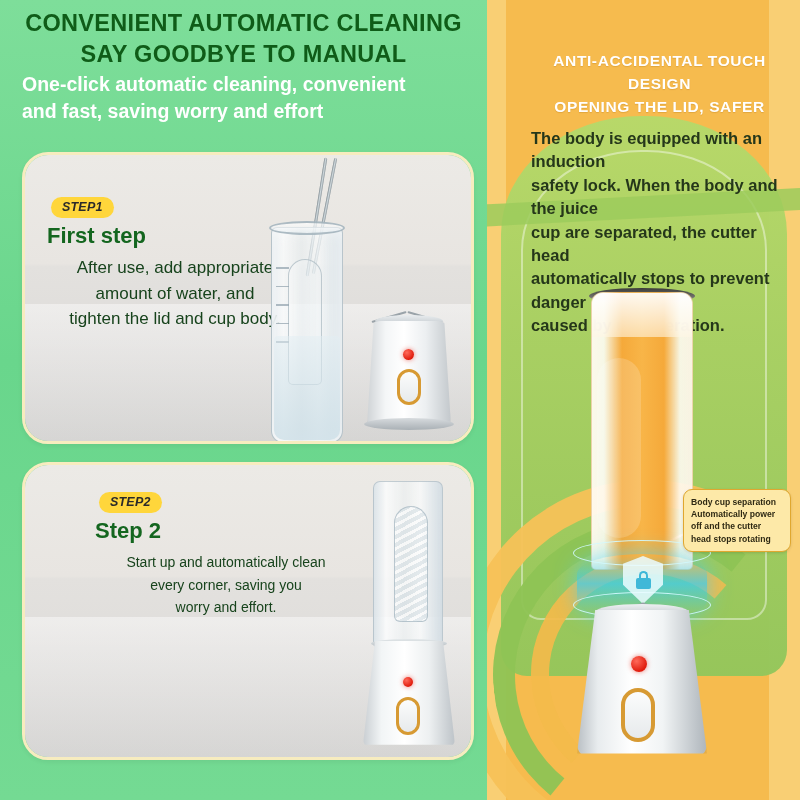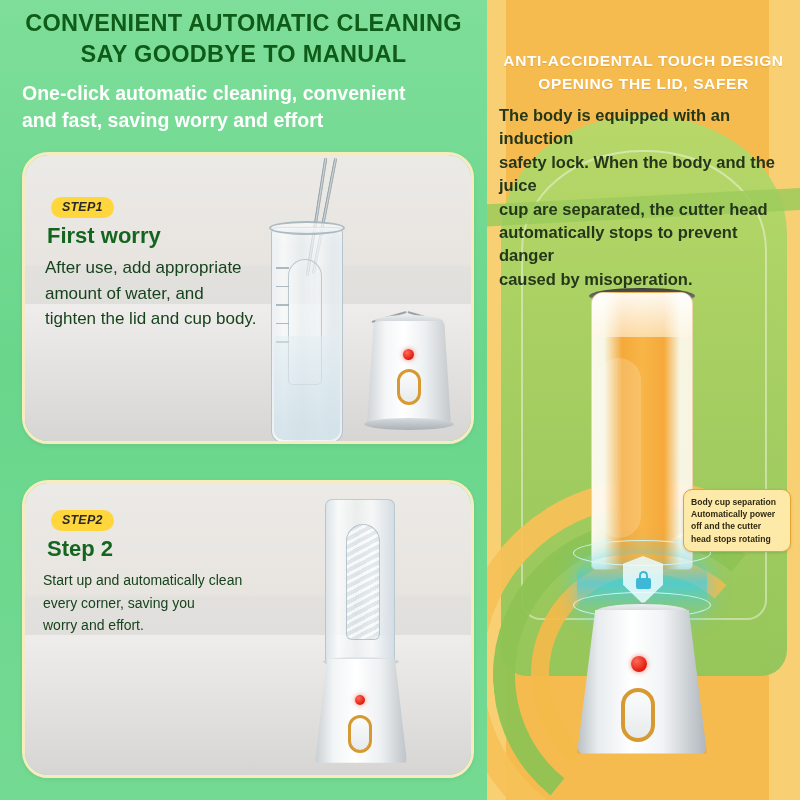--- a/index.html
+++ b/index.html
@@ -28,40 +28,41 @@
     font-weight: bold;
     font-size: 23.5px;
     letter-spacing: 0.3px;
     line-height: 1.33;
     text-align: center;
     white-space: nowrap;
   }
   .headline.l2 { font-size: 23.5px; }
 
   .subhead {
-    margin-top: 9px;
+    margin-top: 0;
     color: #ffffff;
     font-weight: bold;
     font-size: 19.5px;
     line-height: 1.42;
     text-align: left;
     padding-left: 12px;
   }
 
   
   .card {
     position: absolute;
     left: 22px; width: 452px;
     border-radius: 26px;
     border: 3px solid #f7ecbf;
     overflow: hidden;
     box-shadow: 0 2px 5px rgba(0,0,0,0.06);
+    text-align: center;
   }
   #card1 { top: 152px; height: 292px; }
-  #card2 { top: 480px; height: 298px; }
+  #card2 { top: 462px; height: 298px; padding-left: 48px; }
 
   .card-photo-bg {
     position: absolute; inset: 0;
     background:
       linear-gradient(180deg,#eceae6 0%, #e8e5e1 38%, #e3e1de 39%, #dedcda 70%, #d9d8d6 100%);
   }
   .card-photo-bg::after{
     content:""; position:absolute; left:0; right:0; top:52%; bottom:0;
     background: linear-gradient(180deg, rgba(255,255,255,0.45), rgba(205,205,205,0.25));
   }
@@ -217,20 +218,21 @@
   
   .right-panel {
     position: relative;
     width: 313px; height: 800px;
     flex: 0 0 313px;
     overflow: hidden;
     background: linear-gradient(90deg,
       #f9cf74 0%, #f9cf74 6%,
       #f6bb4e 6%, #f6bb4e 90%,
       #f9cf74 90%, #f9cf74 100%);
+    padding-left: 32px;
   }
 
   
   .shield-bg {
     position: absolute; left: 14px; top: 116px;
     width: 286px; height: 560px;
     background: linear-gradient(180deg,#b6d96a 0%, #a6d063 40%, #93c65b 100%);
     border-radius: 140px 140px 26px 26px / 118px 118px 26px 26px;
     opacity: 0.97;
   }
@@ -400,21 +402,21 @@
       <div class="headline l2">SAY GOODBYE TO MANUAL</div>
       <div class="subhead" style="white-space:pre-line">One-click automatic cleaning, convenient
 and fast, saving worry and effort</div>
     </div>
 
     <article class="card" id="card1">
       <div class="card-photo-bg"></div>
       <div class="card-inner">
 
         <span class="step-badge">STEP1</span>
-        <h3 class="step-title">First worry</h3>
+        <h3 class="step-title">First step</h3>
         <p class="step-body">After use, add appropriate
 amount of water, and
 tighten the lid and cup body.</p>
 
         <div class="prod" id="c1-cup">
           <div class="straw" id="s1"></div>
           <div class="straw" id="s2"></div>
           <div class="glass-body"></div>
           <div class="glass-rim"></div>
           <div class="inner-tube"></div>

